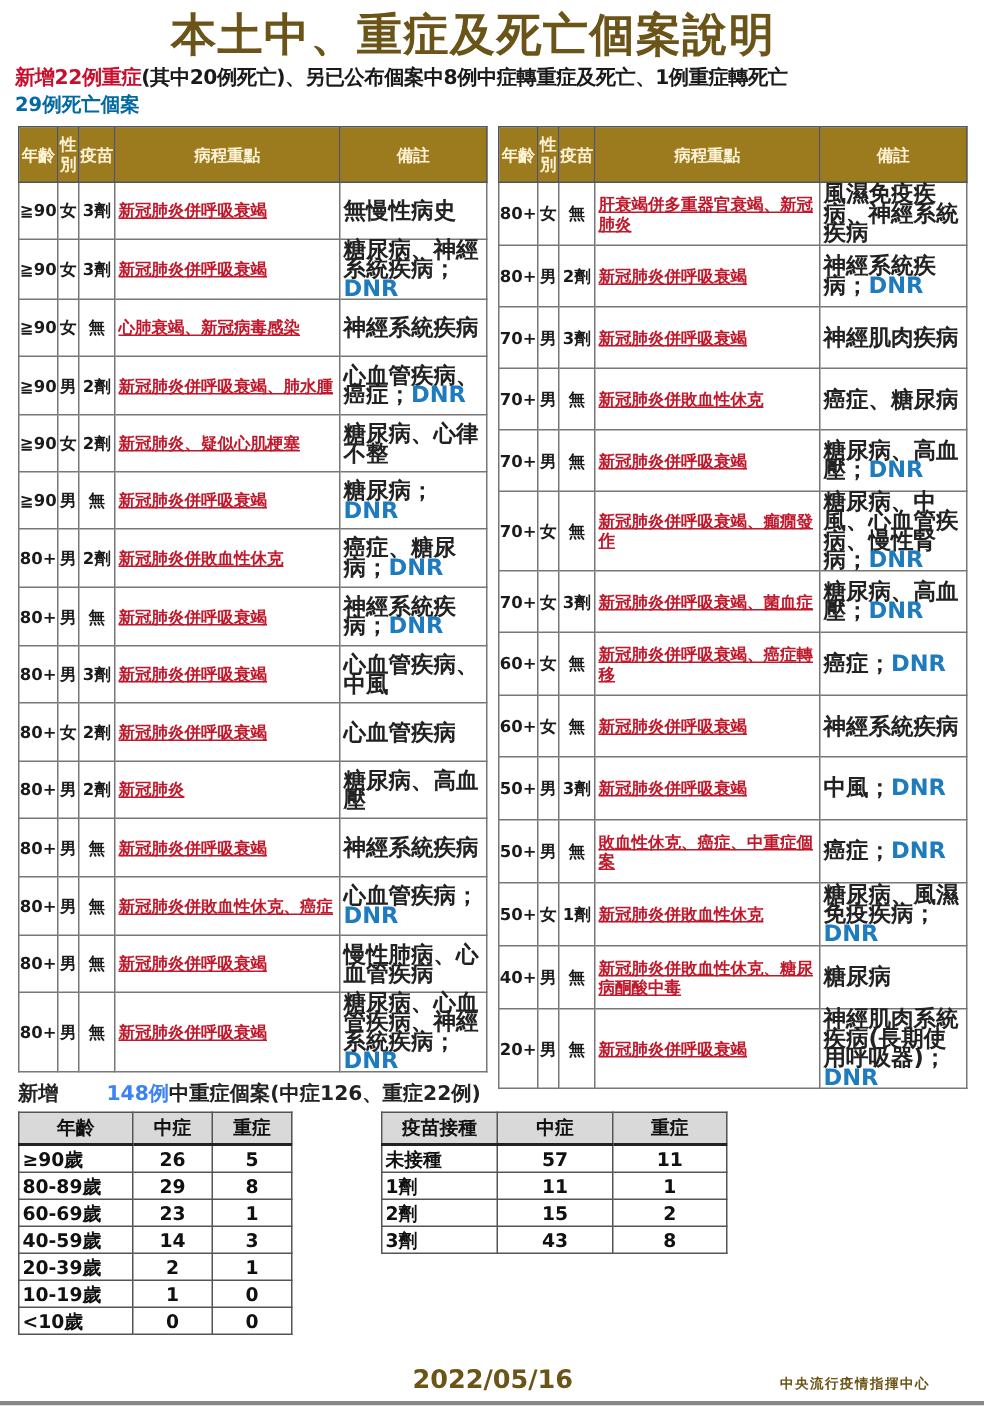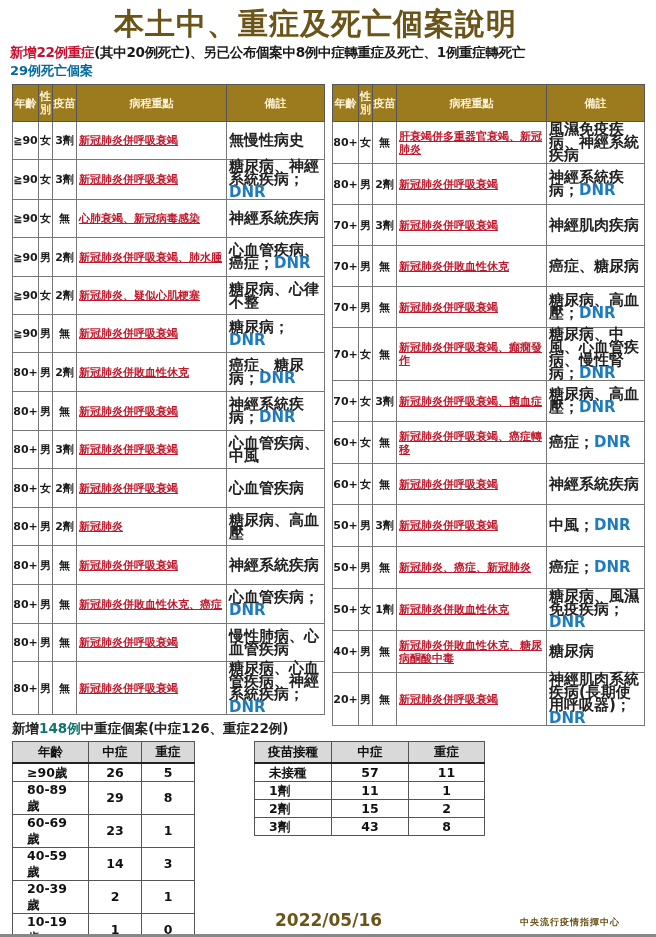--- a/index.html
+++ b/index.html
@@ -13,24 +13,24 @@
   table.cases { position:absolute; border-collapse:collapse; table-layout:fixed; font-size:11px; font-weight:bold; }
   table.cases th { background:#9c7a1e; color:#fff3d6; font-weight:bold; border:1px solid #555; height:36px; padding:0; font-size:11px; line-height:13px; text-align:center; }
   table.cases td { border:1px solid #777; padding:0 2px; vertical-align:middle; line-height:13px; background:#fff; }
   table.cases td.c { text-align:center; padding:0; }
   table.cases td.course { color:#c0192c;text-decoration:underline; }
   table.cases td.note { color:#222; font-weight:bold; font-size:15px; }
   .dnr { color:#1e7bbd; }
   .left-tbl { left:12px; top:84px; width:312px; }
   .right-tbl { left:332px; top:84px; width:312px; }
   .sec2-title { position:absolute; left:12px; top:720px; font-size:13.5px; font-weight:bold; color:#222; white-space:nowrap; }
-  .sec2-title .red { color:#0f766e; }
+  .sec2-title .red { color:#3b82f6;margin-left:32px; }
   table.stats { position:absolute; border-collapse:collapse; table-layout:fixed; font-size:12.5px; font-weight:bold; color:#111; }
   table.stats th { background:#d9d9d9; border:1px solid #555; font-weight:bold; height:20px; padding:0; text-align:center; }
-  table.stats td { border:1px solid #555; height:17px; padding:0 14px; line-height:16px; }
+  table.stats td { border:1px solid #555; height:17px; padding:0 2px; line-height:16px; }
   table.stats td.n { text-align:center; }
   table.stats tr.first td { border-top:2px solid #222; }
   .age-tbl { left:12px; top:741px; width:182px; }
   .vac-tbl { left:254px; top:741px; width:230px; }
   .date { position:absolute; left:275px; top:910px; font-size:17px; font-weight:bold; color:#6b5418; }
   .org { position:absolute; left:520px; top:916px; font-size:9px; font-weight:bold; color:#6b5418; letter-spacing:1px; }
   .bottom-line { position:absolute; left:0; top:934px; width:656px; height:3px; background:#888; }
 </style>
 </head>
 <body>
@@ -250,21 +250,21 @@
         <td class="c">50+</td>
         <td class="c">男</td>
         <td class="c">3劑</td>
         <td class="course">新冠肺炎併呼吸衰竭</td>
         <td class="note"><span>中風；</span><span class="dnr">DNR</span></td>
       </tr>
       <tr style="height: 42px;">
         <td class="c">50+</td>
         <td class="c">男</td>
         <td class="c">無</td>
-        <td class="course">新冠肺炎、癌症、新冠肺炎</td>
+        <td class="course">敗血性休克、癌症、中重症個案</td>
         <td class="note"><span>癌症；</span><span class="dnr">DNR</span></td>
       </tr>
       <tr style="height: 42px;">
         <td class="c">50+</td>
         <td class="c">女</td>
         <td class="c">1劑</td>
         <td class="course">新冠肺炎併敗血性休克</td>
         <td class="note"><span>糖尿病、風濕免疫疾病；</span><span class="dnr">DNR</span></td>
       </tr>
       <tr style="height: 42px;">

